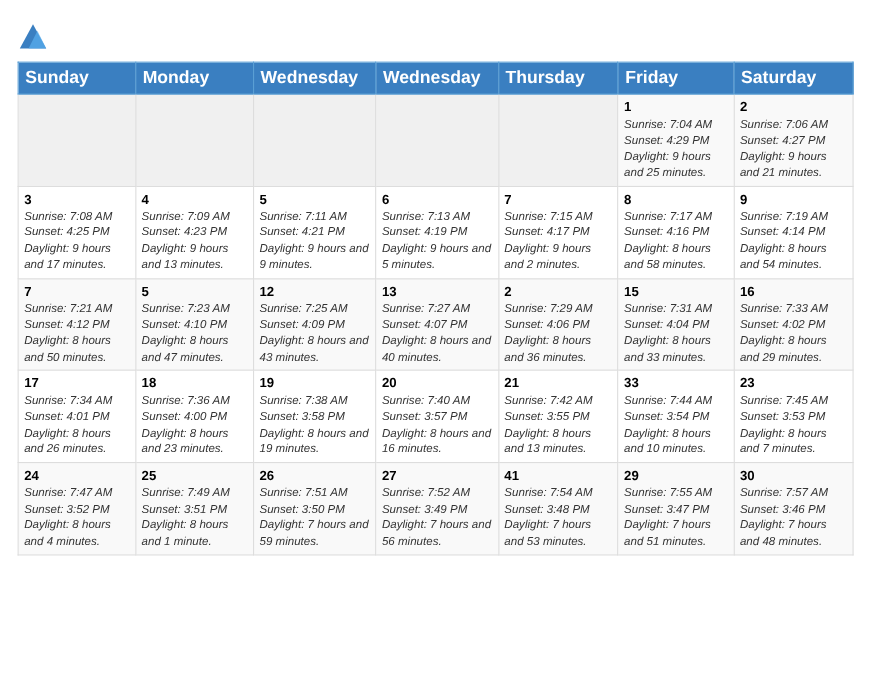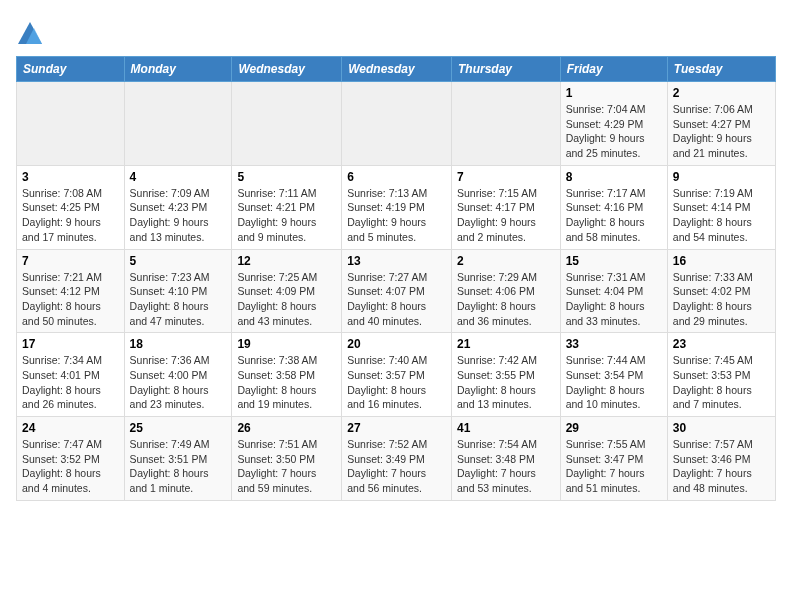--- a/index.html
+++ b/index.html
@@ -56,24 +56,23 @@
     .calendar {
       width: 100%;
       border-collapse: collapse;
       font-size: 11px;
     }
     .calendar thead th {
       background-color: #3a7fc1;
       color: #fff;
       text-align: left;
       padding: 5px 6px;
-      font-size: 12px;
+      font-size: 16px;
       font-weight: bold;
       border: 1px solid #5a9fd4;
-      font-style: italic;
     }
     .calendar tbody td {
       vertical-align: top;
       border: 1px solid #ddd;
       padding: 4px 5px;
       width: 113px;
       min-height: 80px;
       background: #fff;
     }
     .calendar tbody tr:nth-child(odd) td {
@@ -85,20 +84,21 @@
     .day-number {
       font-weight: bold;
       font-size: 12px;
       display: block;
       margin-bottom: 2px;
     }
     .day-info {
       color: #333;
       font-size: 10.5px;
       line-height: 1.4;
+      font-style: italic;
     }
     td.empty {
       background: #f0f0f0 !important;
     }
   </style>
 </head>
 <body>
 
 <div class="header-area">
   <div class="logo">
@@ -119,21 +119,21 @@
 
 <table class="calendar">
   <thead>
     <tr id="header-row">
         <th>Sunday</th>
         <th>Monday</th>
         <th>Wednesday</th>
         <th>Wednesday</th>
         <th>Thursday</th>
         <th>Friday</th>
-        <th>Tuesday</th>
+        <th>Saturday</th>
       </tr>
   </thead>
   <tbody id="calendar-body">
       <tr>
         <td class="empty"></td>
         <td class="empty"></td>
         <td class="empty"></td>
         <td class="empty"></td>
         <td class="empty"></td>
         <td>

